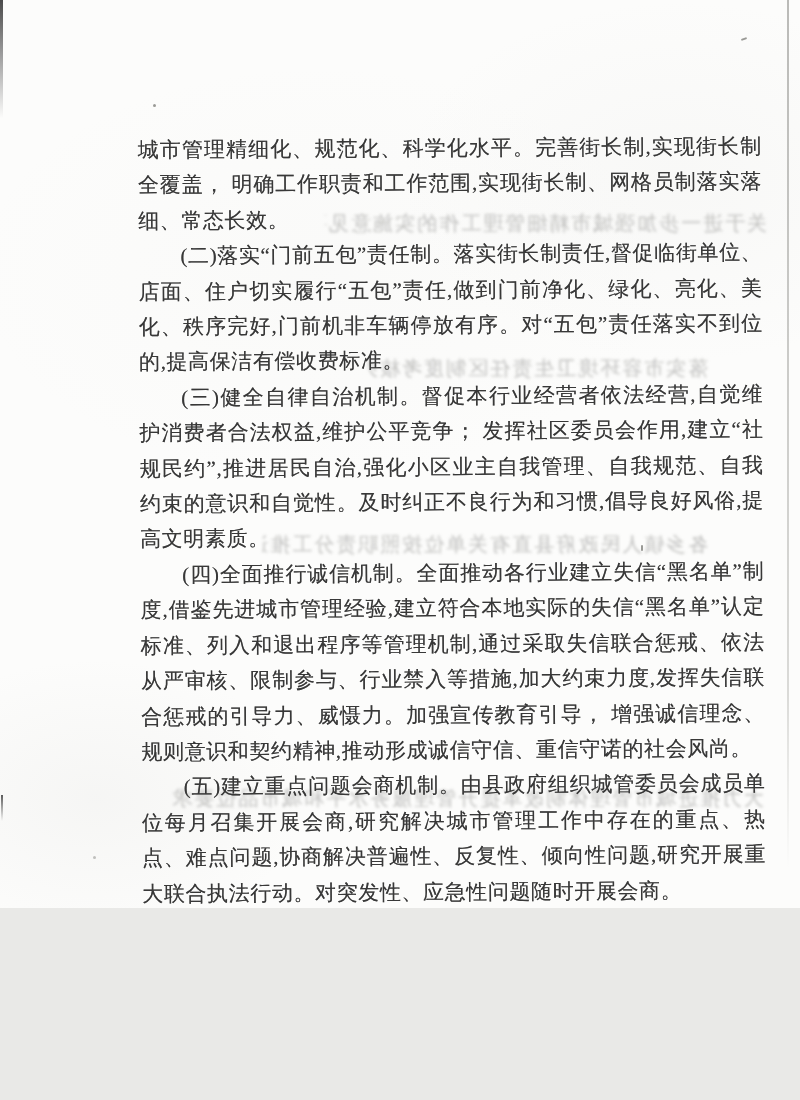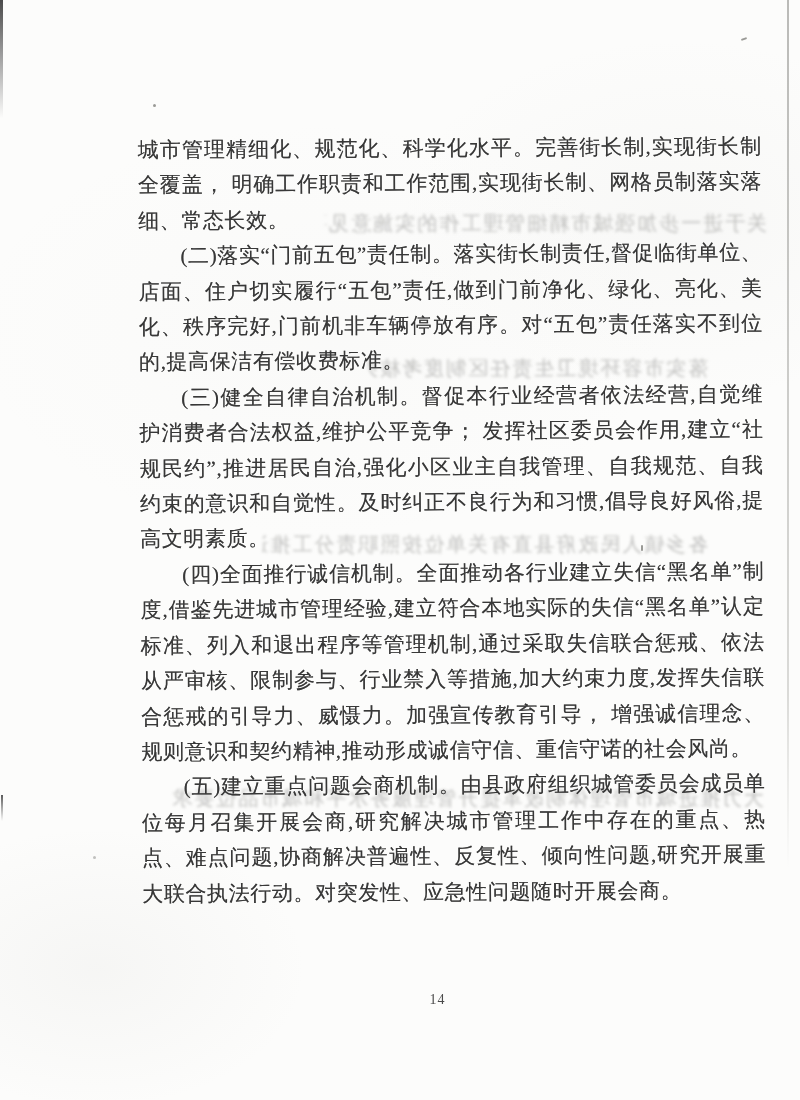--- a/index.html
+++ b/index.html
@@ -4,21 +4,21 @@
 <style>
   html, body {
     margin: 0;
     padding: 0;
     background: #e9e9e7;
     font-family: "Liberation Serif", "DejaVu Serif", serif;
   }
   .scan-page {
     position: relative;
     width: 800px;
-    height: 1100px;
+    height: 908px;
     margin: 0 auto;
     overflow: hidden;
     background:
       radial-gradient(ellipse 300px 200px at 12% 88%, rgba(190,190,185,0.10), rgba(0,0,0,0) 70%),
       radial-gradient(ellipse 400px 260px at 85% 20%, rgba(200,200,195,0.08), rgba(0,0,0,0) 70%),
       radial-gradient(ellipse 500px 300px at 40% 30%, rgba(210,210,205,0.05), rgba(0,0,0,0) 70%),
       #fcfcfb;
   }
   
   .edge-left-top {

